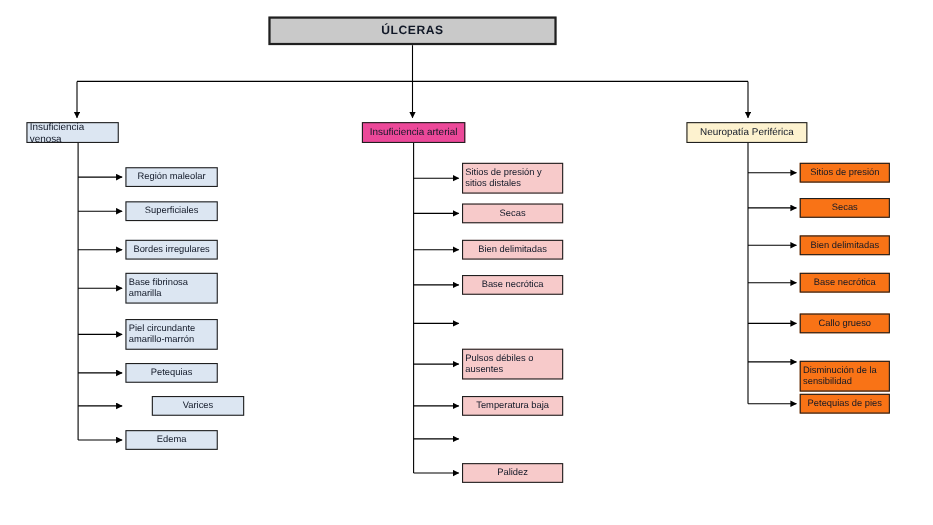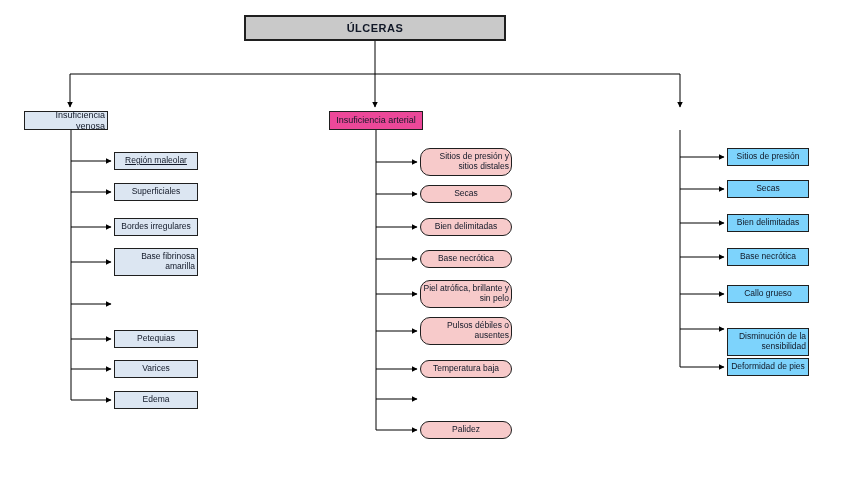--- a/index.html
+++ b/index.html
@@ -20,21 +20,21 @@
     left: 0; top: 0;
     width: 848px; height: 477px;
   }
   .box {
     position: absolute;
     box-sizing: border-box;
     border: 1px solid #1f1f1f;
     display: flex;
     align-items: center;
     justify-content: center;
-    text-align: right;
+    text-align: left;
     color: #111827;
     line-height: 1.15;
   }
   .root-box {
     left: 244px; top: 15px; width: 262px; height: 26px;
     background: #c9c9c9;
     border: 2px solid #1f1f1f;
     font-size: 11px;
     font-weight: bold;
     letter-spacing: 0.5px;
@@ -47,23 +47,23 @@
   }
   .hdr-venosa   { left: 24px;  width: 84px;  background: #dce6f2; }
   .hdr-arterial { left: 329px; width: 94px;  background: #ec4899; }
   .hdr-neuro    { left: 624px; width: 110px; background: #fdf2cf; }
   .item {
     font-size: 8.5px;
     padding: 1px 2px;
   }
   .c-blue   { background: #dce6f2; }
   .c-pink   { background: #f7caca; }
-  .c-cream  { background: #7dd3fc; }
+  .c-cream  { background: #f97316; }
   .col-ven  { left: 114px; width: 84px; }
-  .col-art  { left: 420px; width: 92px; border-radius: 10px; }
+  .col-art  { left: 420px; width: 92px; }
   .col-neu  { left: 727px; width: 82px; }
   .h1 { height: 18px; }
   .h2 { height: 28px; }
 </style>
 </head>
 <body>
 
 <div id="canvas">
 
   <svg id="connectors" viewBox="0 0 848 477" xmlns="http://www.w3.org/2000/svg">
@@ -108,39 +108,40 @@
     <line x1="680" y1="257" x2="724" y2="257" stroke="#000" stroke-width="1" marker-end="url(#arrow)"></line>
     <line x1="680" y1="294" x2="724" y2="294" stroke="#000" stroke-width="1" marker-end="url(#arrow)"></line>
     <line x1="680" y1="329" x2="724" y2="329" stroke="#000" stroke-width="1" marker-end="url(#arrow)"></line>
     <line x1="680" y1="367" x2="724" y2="367" stroke="#000" stroke-width="1" marker-end="url(#arrow)"></line>
   </svg>
 
   <div class="box root-box">ÚLCERAS</div>
 
   <div class="box branch-header hdr-venosa">Insuficiencia venosa</div>
   <div class="box branch-header hdr-arterial">Insuficiencia arterial</div>
+  <div class="box branch-header hdr-neuro">Neuropatía Periférica</div>
 
-  <div class="box item c-blue col-ven h1" style="top:152px;text-decoration:underline;">Región maleolar</div>
+  <div class="box item c-blue col-ven h1" style="top:152px;">Región maleolar</div>
   <div class="box item c-blue col-ven h1" style="top:183px;">Superficiales</div>
   <div class="box item c-blue col-ven h1" style="top:218px;">Bordes irregulares</div>
   <div class="box item c-blue col-ven h2" style="top:248px;">Base fibrinosa amarilla</div>
+  <div class="box item c-blue col-ven h2" style="top:290px;">Piel circundante amarillo-marrón</div>
   <div class="box item c-blue col-ven h1" style="top:330px;">Petequias</div>
-  <div class="box item c-blue col-ven h1" style="top:360px;">Varices</div>
+  <div class="box item c-blue col-ven h1" style="top:360px;margin-left:24px;">Varices</div>
   <div class="box item c-blue col-ven h1" style="top:391px;">Edema</div>
 
   <div class="box item c-pink col-art h2" style="top:148px;">Sitios de presión y sitios distales</div>
   <div class="box item c-pink col-art h1" style="top:185px;">Secas</div>
   <div class="box item c-pink col-art h1" style="top:218px;">Bien delimitadas</div>
   <div class="box item c-pink col-art h1" style="top:250px;">Base necrótica</div>
-  <div class="box item c-pink col-art h2" style="top:280px;">Piel atrófica, brillante y sin pelo</div>
   <div class="box item c-pink col-art h2" style="top:317px;">Pulsos débiles o ausentes</div>
   <div class="box item c-pink col-art h1" style="top:360px;">Temperatura baja</div>
   <div class="box item c-pink col-art h1" style="top:421px;">Palidez</div>
 
   <div class="box item c-cream col-neu h1" style="top:148px;">Sitios de presión</div>
   <div class="box item c-cream col-neu h1" style="top:180px;">Secas</div>
   <div class="box item c-cream col-neu h1" style="top:214px;">Bien delimitadas</div>
   <div class="box item c-cream col-neu h1" style="top:248px;">Base necrótica</div>
   <div class="box item c-cream col-neu h1" style="top:285px;">Callo grueso</div>
   <div class="box item c-cream col-neu h2" style="top:328px;">Disminución de la sensibilidad</div>
-  <div class="box item c-cream col-neu h1" style="top:358px;">Deformidad de pies</div>
+  <div class="box item c-cream col-neu h1" style="top:358px;">Petequias de pies</div>
 
 </div>
 
 </body></html>

